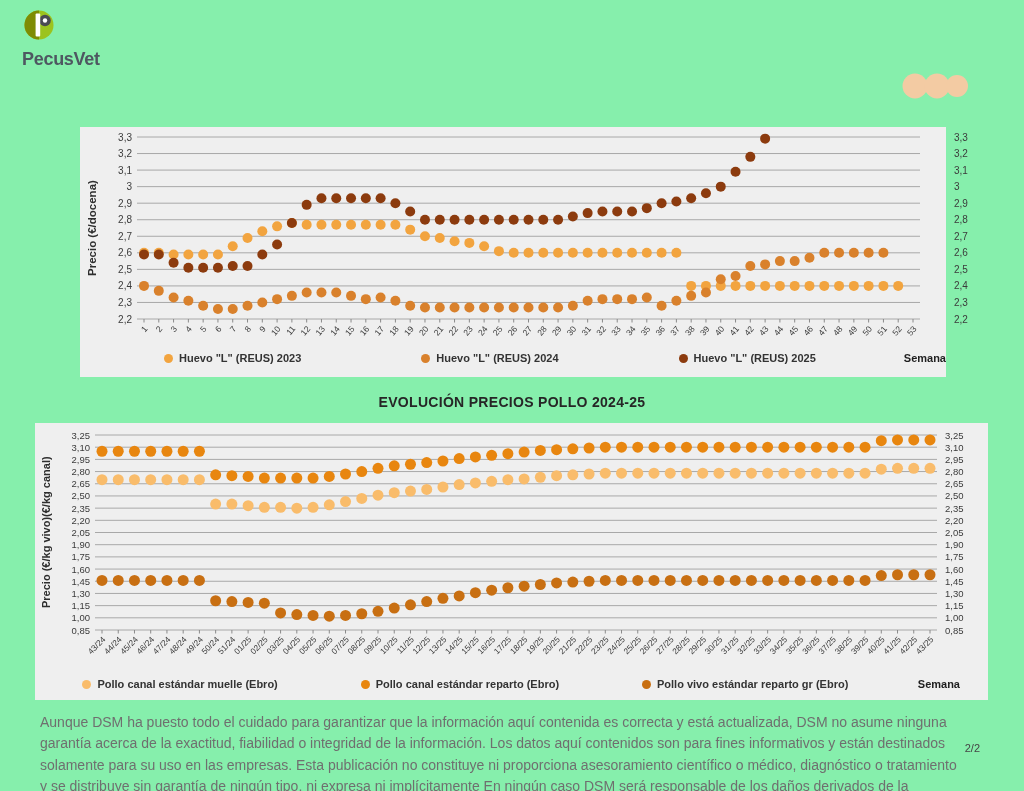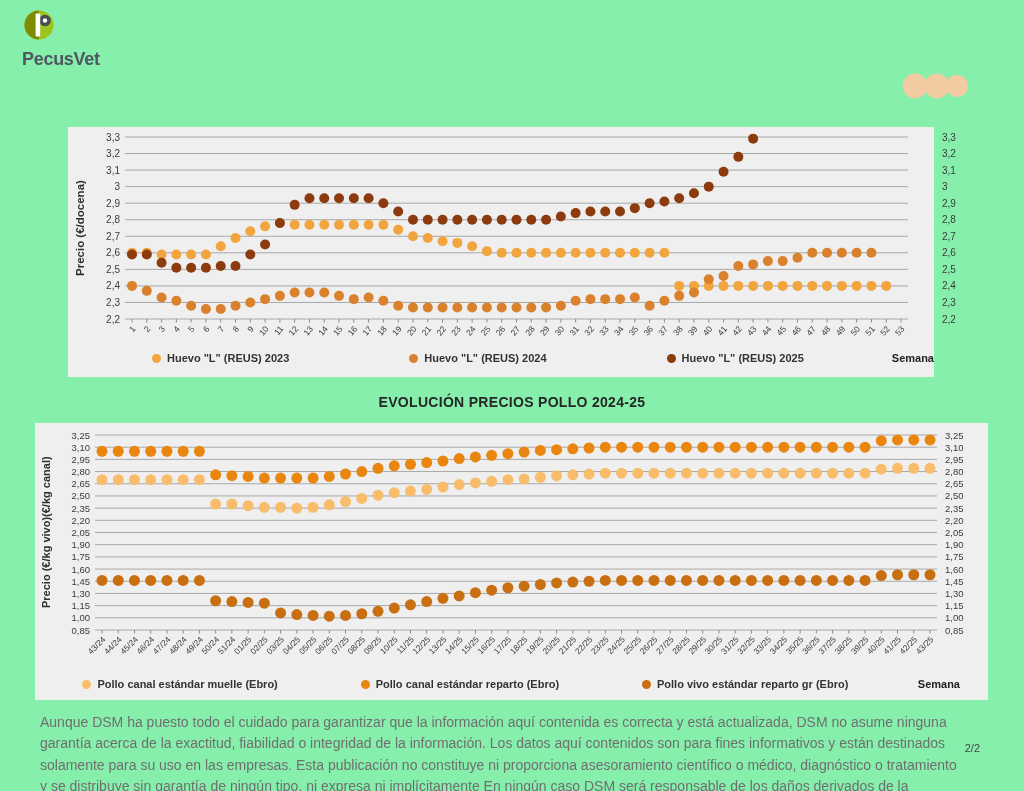--- a/index.html
+++ b/index.html
@@ -8,21 +8,21 @@
 
   .logo { position:absolute; left:22px; top:6px; }
   .deco { position:absolute; left:896px; top:66px; }
 
   .chart-title { position:absolute; left:0; width:100%; text-align:center;
     font-size:14px; font-weight:bold; letter-spacing:.3px; color:#262626; }
   .c1title { top:92px; }
   .c2title { top:394px; }
 
   .chart-wrap { position:absolute; }
-  .c1wrap { left:68px; top:127px; width:900px; height:280px; }
+  .c1wrap { left:80px; top:127px; width:900px; height:280px; }
   .c2wrap { left:35px; top:423px; width:955px; height:278px; }
 
   .ylab { position:absolute; writing-mode:vertical-rl; transform:rotate(180deg);
     display:flex; align-items:center; justify-content:center; white-space:nowrap;
     font-weight:bold; color:#2e2e2e; }
   .c1wrap .ylab { left:6px; top:6px; height:190px; font-size:11.5px; }
   .c2wrap .ylab { left:5px; top:8px; height:202px; font-size:11px; }
 
   svg text { font-family:"Liberation Sans", sans-serif; }
 

